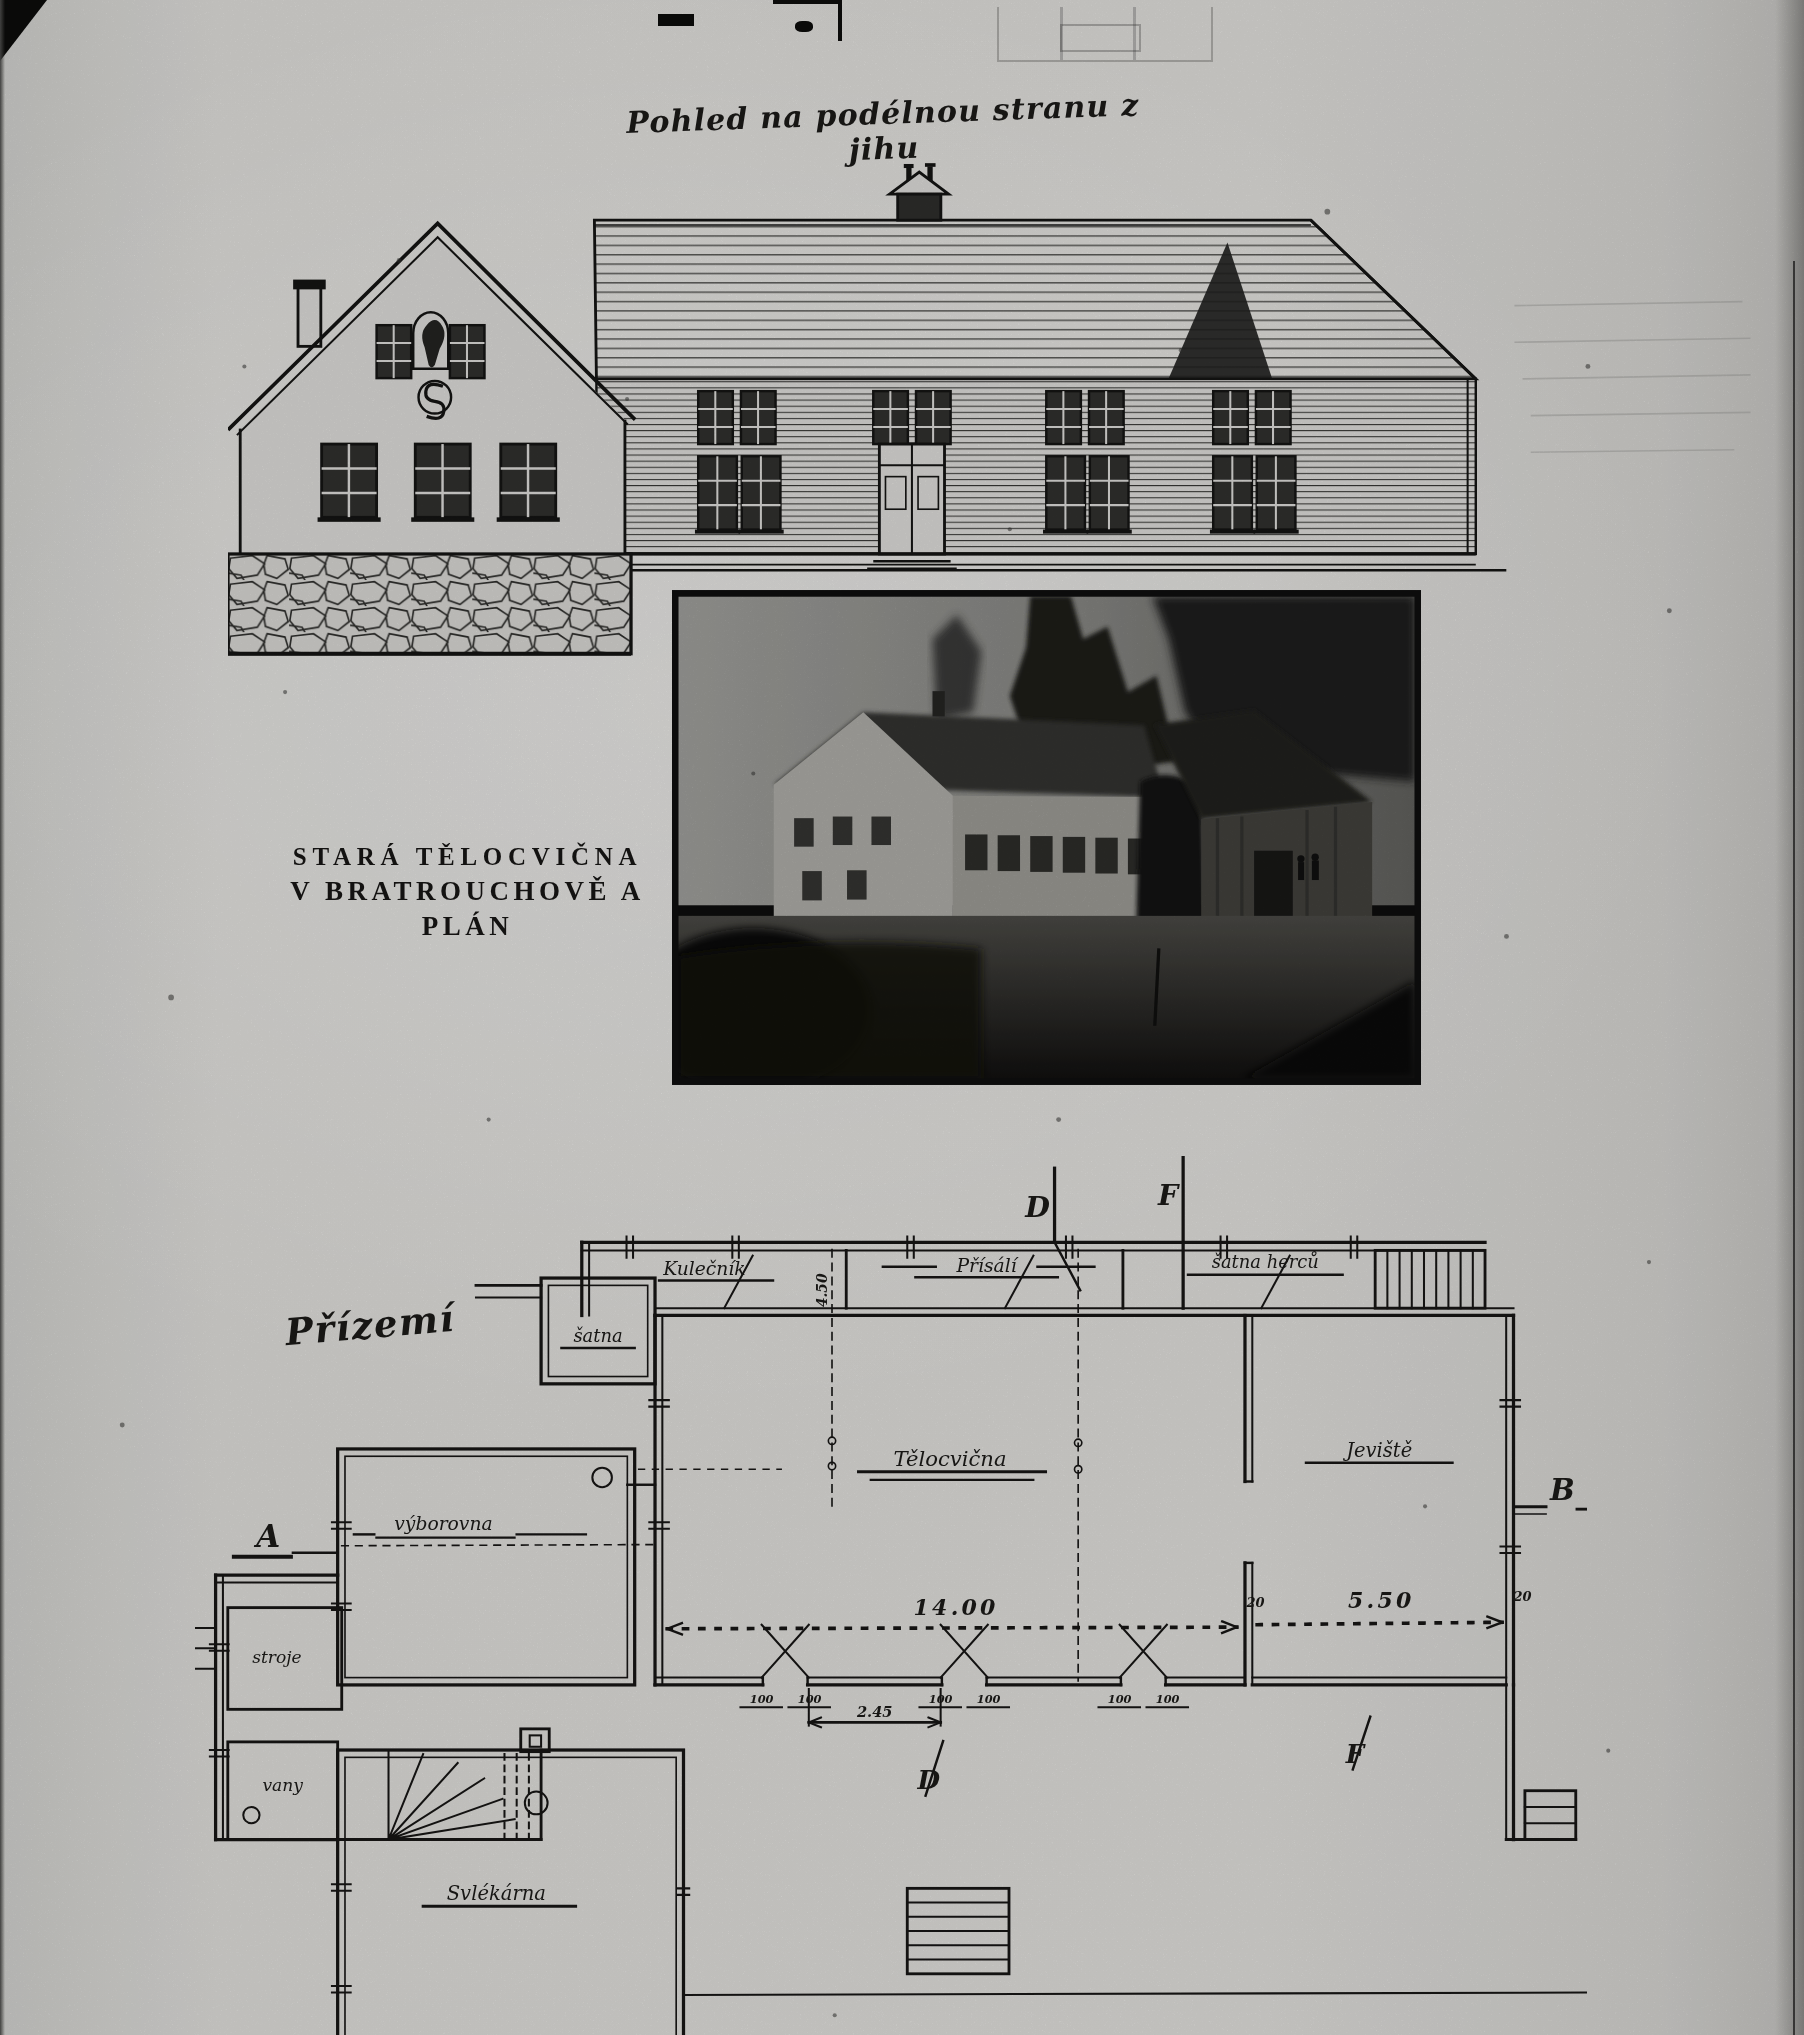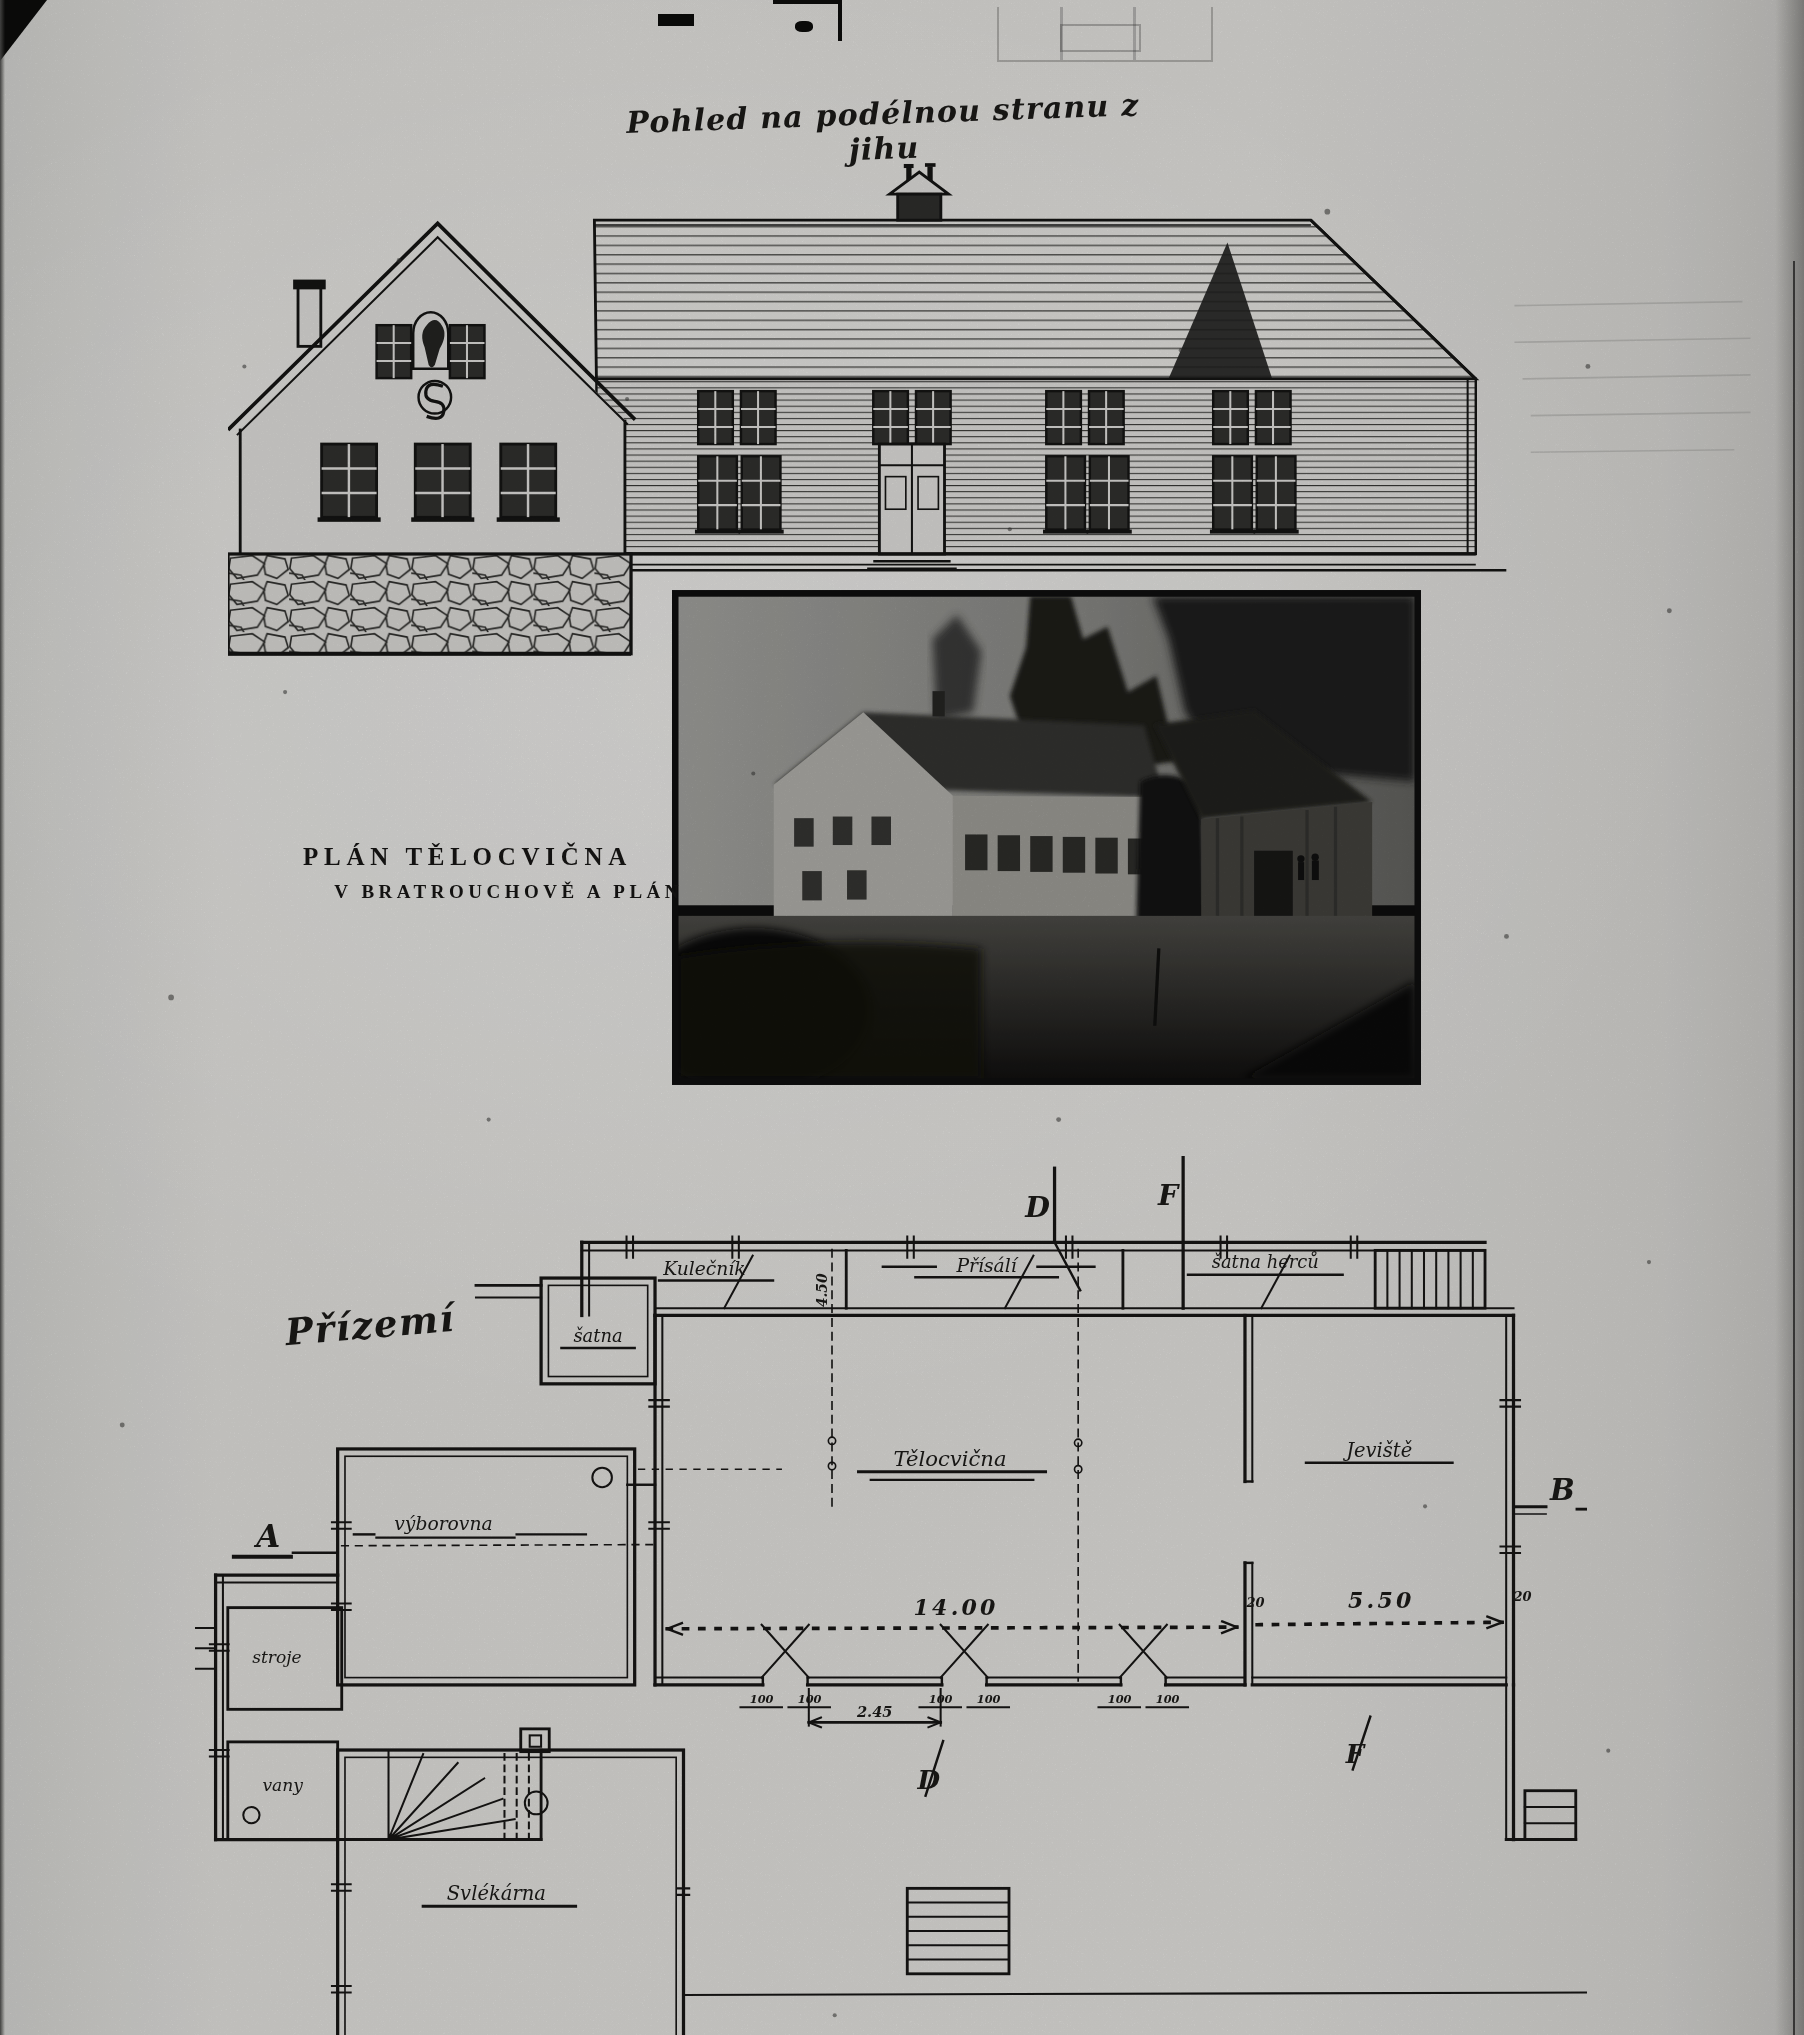--- a/index.html
+++ b/index.html
@@ -236,22 +236,22 @@
       <ellipse cx="200" cy="1030" rx="290" ry="200" fill="#0e0e0d" filter="url(#soft2)"></ellipse>
       <path d="M14,900 Q400,840 760,880 L760,1201 L14,1201 Z" fill="#121211" filter="url(#soft2)" opacity=".85"></path>
       <line x1="1196" y1="880" x2="1186" y2="1070" stroke="#121211" stroke-width="8"></line>
       <polygon points="1826,960 1826,1201 1400,1201" fill="#0d0d0c" filter="url(#soft2)"></polygon>
     </g>
     <rect x="0" y="0" width="1840" height="1215" filter="url(#pgrain)" opacity=".16"></rect>
     <rect x="8" y="8" width="1824" height="1199" fill="none" stroke="#0e0e0e" stroke-width="16"></rect>
   </svg>
 
   <div class="abs" style="left:252px;top:839px;width:431px;text-align:center;">
-    <div class="caps" style="font-size:25px;letter-spacing:5.7px;line-height:35px;">PLÁN TĚLOCVIČNA</div>
-    <div class="caps" style="font-size:19px;letter-spacing:4.5px;line-height:35px;text-align:right;">V BRATROUCHOVĚ A PLÁN</div>
+    <div class="caps" style="font-size:25px;letter-spacing:5.7px;line-height:35px;">STARÁ TĚLOCVIČNA</div>
+    <div class="caps" style="font-size:27px;letter-spacing:4.5px;line-height:35px;">V BRATROUCHOVĚ A PLÁN</div>
   </div>
 
   <div class="abs hw" style="left:285px;top:1303px;font-size:37px;font-weight:bold;transform:rotate(-5deg);letter-spacing:1.6px;">Přízemí</div>
 
   <svg class="abs" style="left:195px;top:1156px;" width="1392" height="948" viewBox="0 0 3420 2330" stroke-linecap="square">
     <g fill="none" stroke="#161514">
 
       <g>
         <line x1="2112" y1="30" x2="2112" y2="212" stroke-width="8"></line>
         <line x1="2112" y1="212" x2="2175" y2="330" stroke-width="6"></line>

